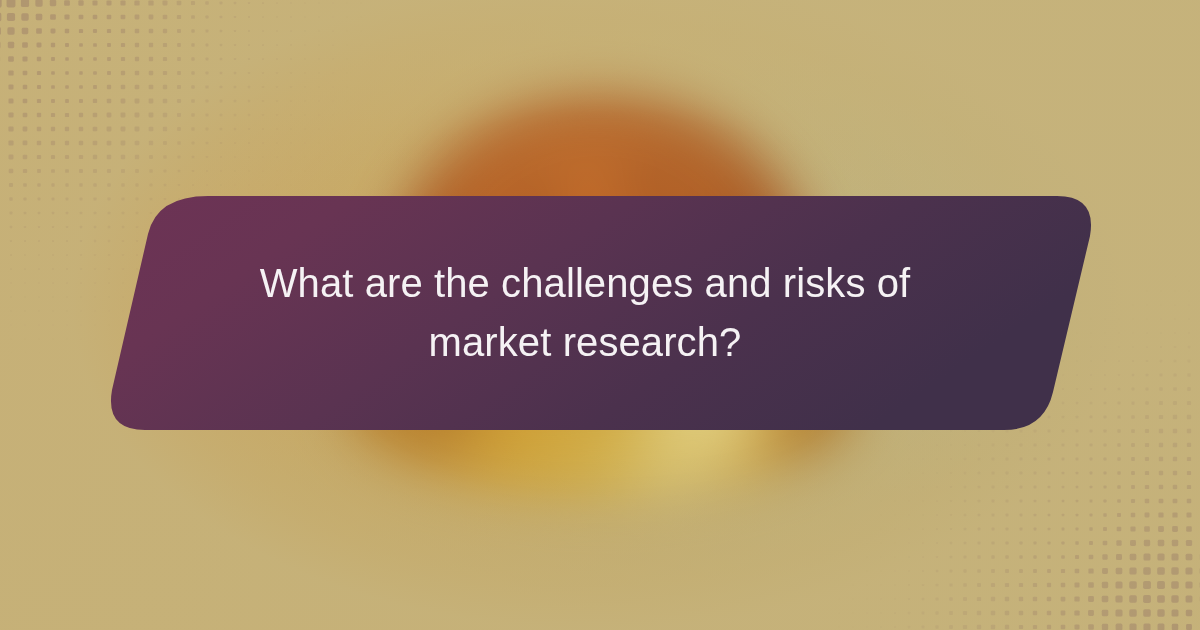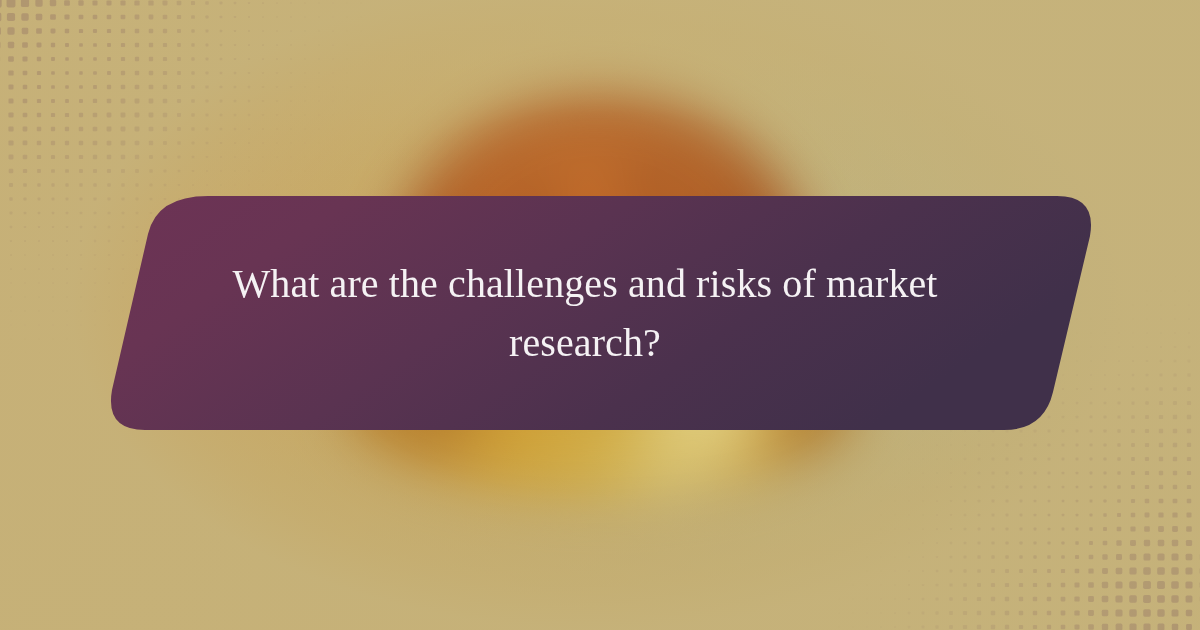--- a/index.html
+++ b/index.html
@@ -191,21 +191,21 @@
     position: absolute;
     left: 200px;
     top: 196px;
     width: 770px;
     height: 234px;
     display: flex;
     align-items: center;
     justify-content: center;
     text-align: center;
     color: #f5f2f4;
-    font-family: Liberation Serif, serif;
+    font-family: Liberation Sans, sans-serif;
     font-size: 40px;
     font-weight: 400;
     line-height: 1.48;
     letter-spacing: 0.1px;
     padding: 0 10px;
     box-sizing: border-box;
     text-rendering: optimizeLegibility;
   }
 </style>
 </head>

